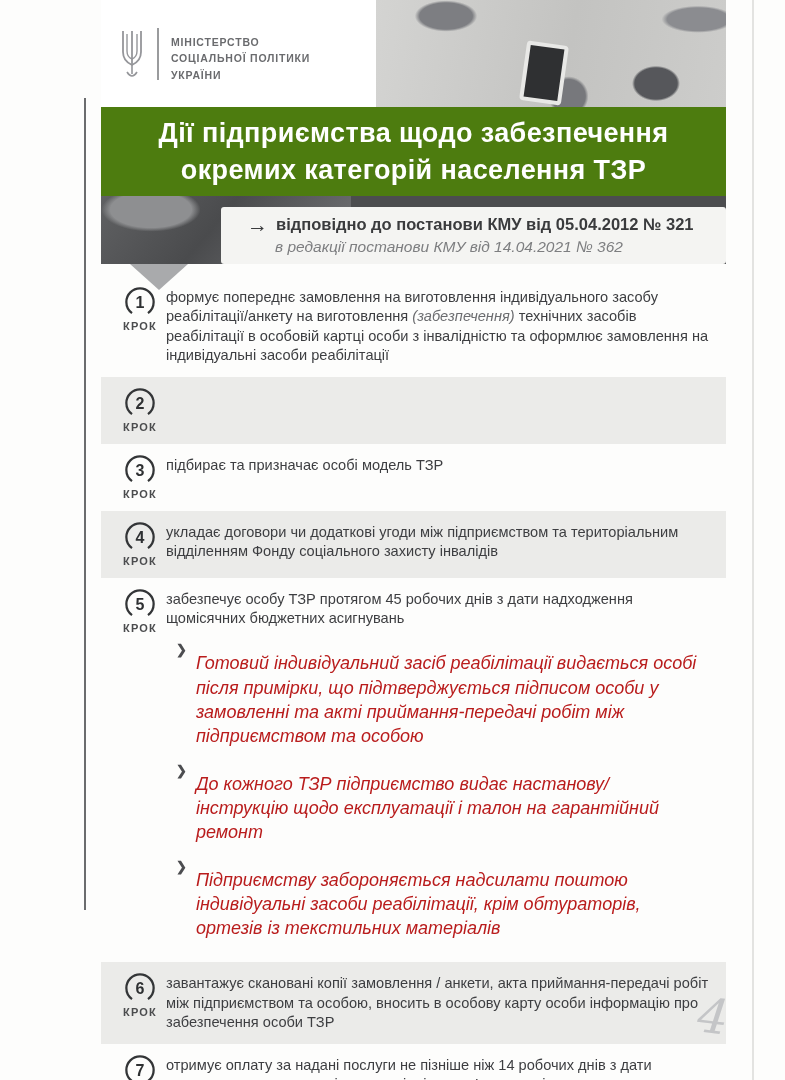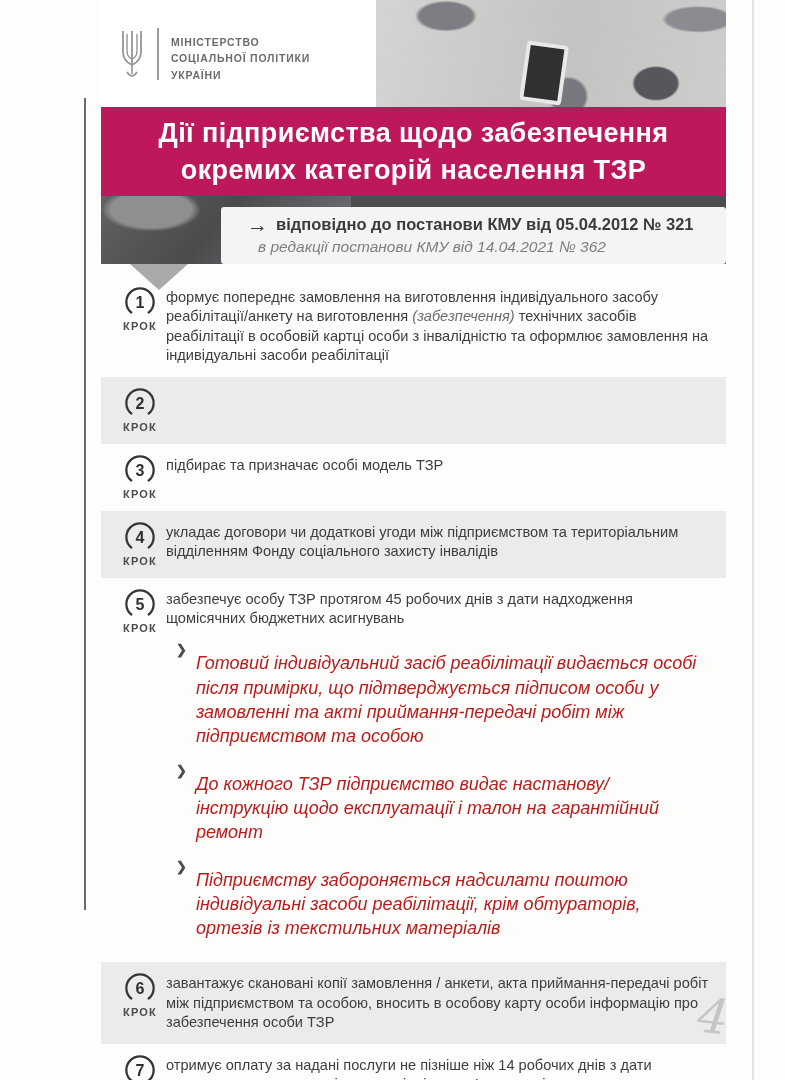--- a/index.html
+++ b/index.html
@@ -18,34 +18,34 @@
   .hdr-photo{position:absolute;right:0;top:0;width:350px;height:107px;
     background:
       radial-gradient(46px 34px at 80% 78%, #56575b 0 46%, transparent 52%),
       radial-gradient(60px 30px at 20% 15%, #7d7e82 0 44%, transparent 52%),
       radial-gradient(70px 26px at 92% 18%, #8b8c90 0 44%, transparent 52%),
       radial-gradient(40px 40px at 55% 90%, #77787c 0 42%, transparent 50%),
       linear-gradient(100deg,#d4d4d2,#c3c3c1 55%,#cdcdcb);}
   .hdr-tablet{position:absolute;left:42%;top:40%;width:34px;height:52px;background:#2f3032;border:4px solid #e8e8e6;border-radius:4px;transform:rotate(8deg);}
 
   
-  .banner{height:89px;background:#be185d;color:#fff;display:flex;flex-direction:column;align-items:center;justify-content:center;text-align:center;}
+  .banner{height:89px;background:#4d7c0f;color:#fff;display:flex;flex-direction:column;align-items:center;justify-content:center;text-align:center;}
   .banner div{font-size:27px;font-weight:bold;letter-spacing:.4px;line-height:1.35;}
 
   
   .sub-band{position:relative;height:68px;background:#4c4d4f;overflow:hidden;}
   .hand-photo{position:absolute;left:0;top:0;width:250px;height:68px;
     background:
       radial-gradient(90px 40px at 20% 20%, #8e8f91 0 45%, transparent 55%),
       radial-gradient(120px 50px at 85% 95%, #d9d9d7 0 45%, transparent 55%),
       linear-gradient(130deg,#606163 0%,#4a4b4d 45%,#747578 100%);}
   .sub-strip{position:absolute;left:120px;top:11px;width:505px;height:57px;background:#f4f4f2;border-radius:3px;padding:7px 0 0 26px;box-sizing:border-box;}
   .sub-line1{display:flex;align-items:center;gap:8px;font-size:16.5px;font-weight:bold;color:#3a3b3d;}
   .arrow-glyph{font-size:21px;font-weight:normal;line-height:1;}
-  .sub-line2{margin:3px 0 0 11px;font-size:15.5px;font-style:italic;color:#7d7e80;}
+  .sub-line2{margin:3px 0 0 28px;font-size:15.5px;font-style:italic;color:#7d7e80;}
   .notch{position:absolute;left:45px;top:264px;width:0;height:0;border-left:29px solid transparent;border-right:29px solid transparent;border-top:26px solid #a9aaac;}
 
   
   .steps{margin-top:12px;}
   .step{display:flex;padding:9px 16px 11px 13px;box-sizing:border-box;min-height:58px;}
   .step.alt{background:#ebebe9;}
   .badge{width:52px;flex-shrink:0;text-align:center;padding-top:1px;}
   .badge .krok{font-size:11px;font-weight:bold;letter-spacing:1.2px;color:#4b4c4e;margin-top:-2px;}
   .step-text{font-size:14.6px;line-height:1.33;color:#3d3e41;max-width:552px;padding-top:3px;}
   .it{font-style:italic;color:#6b6c6f;}

